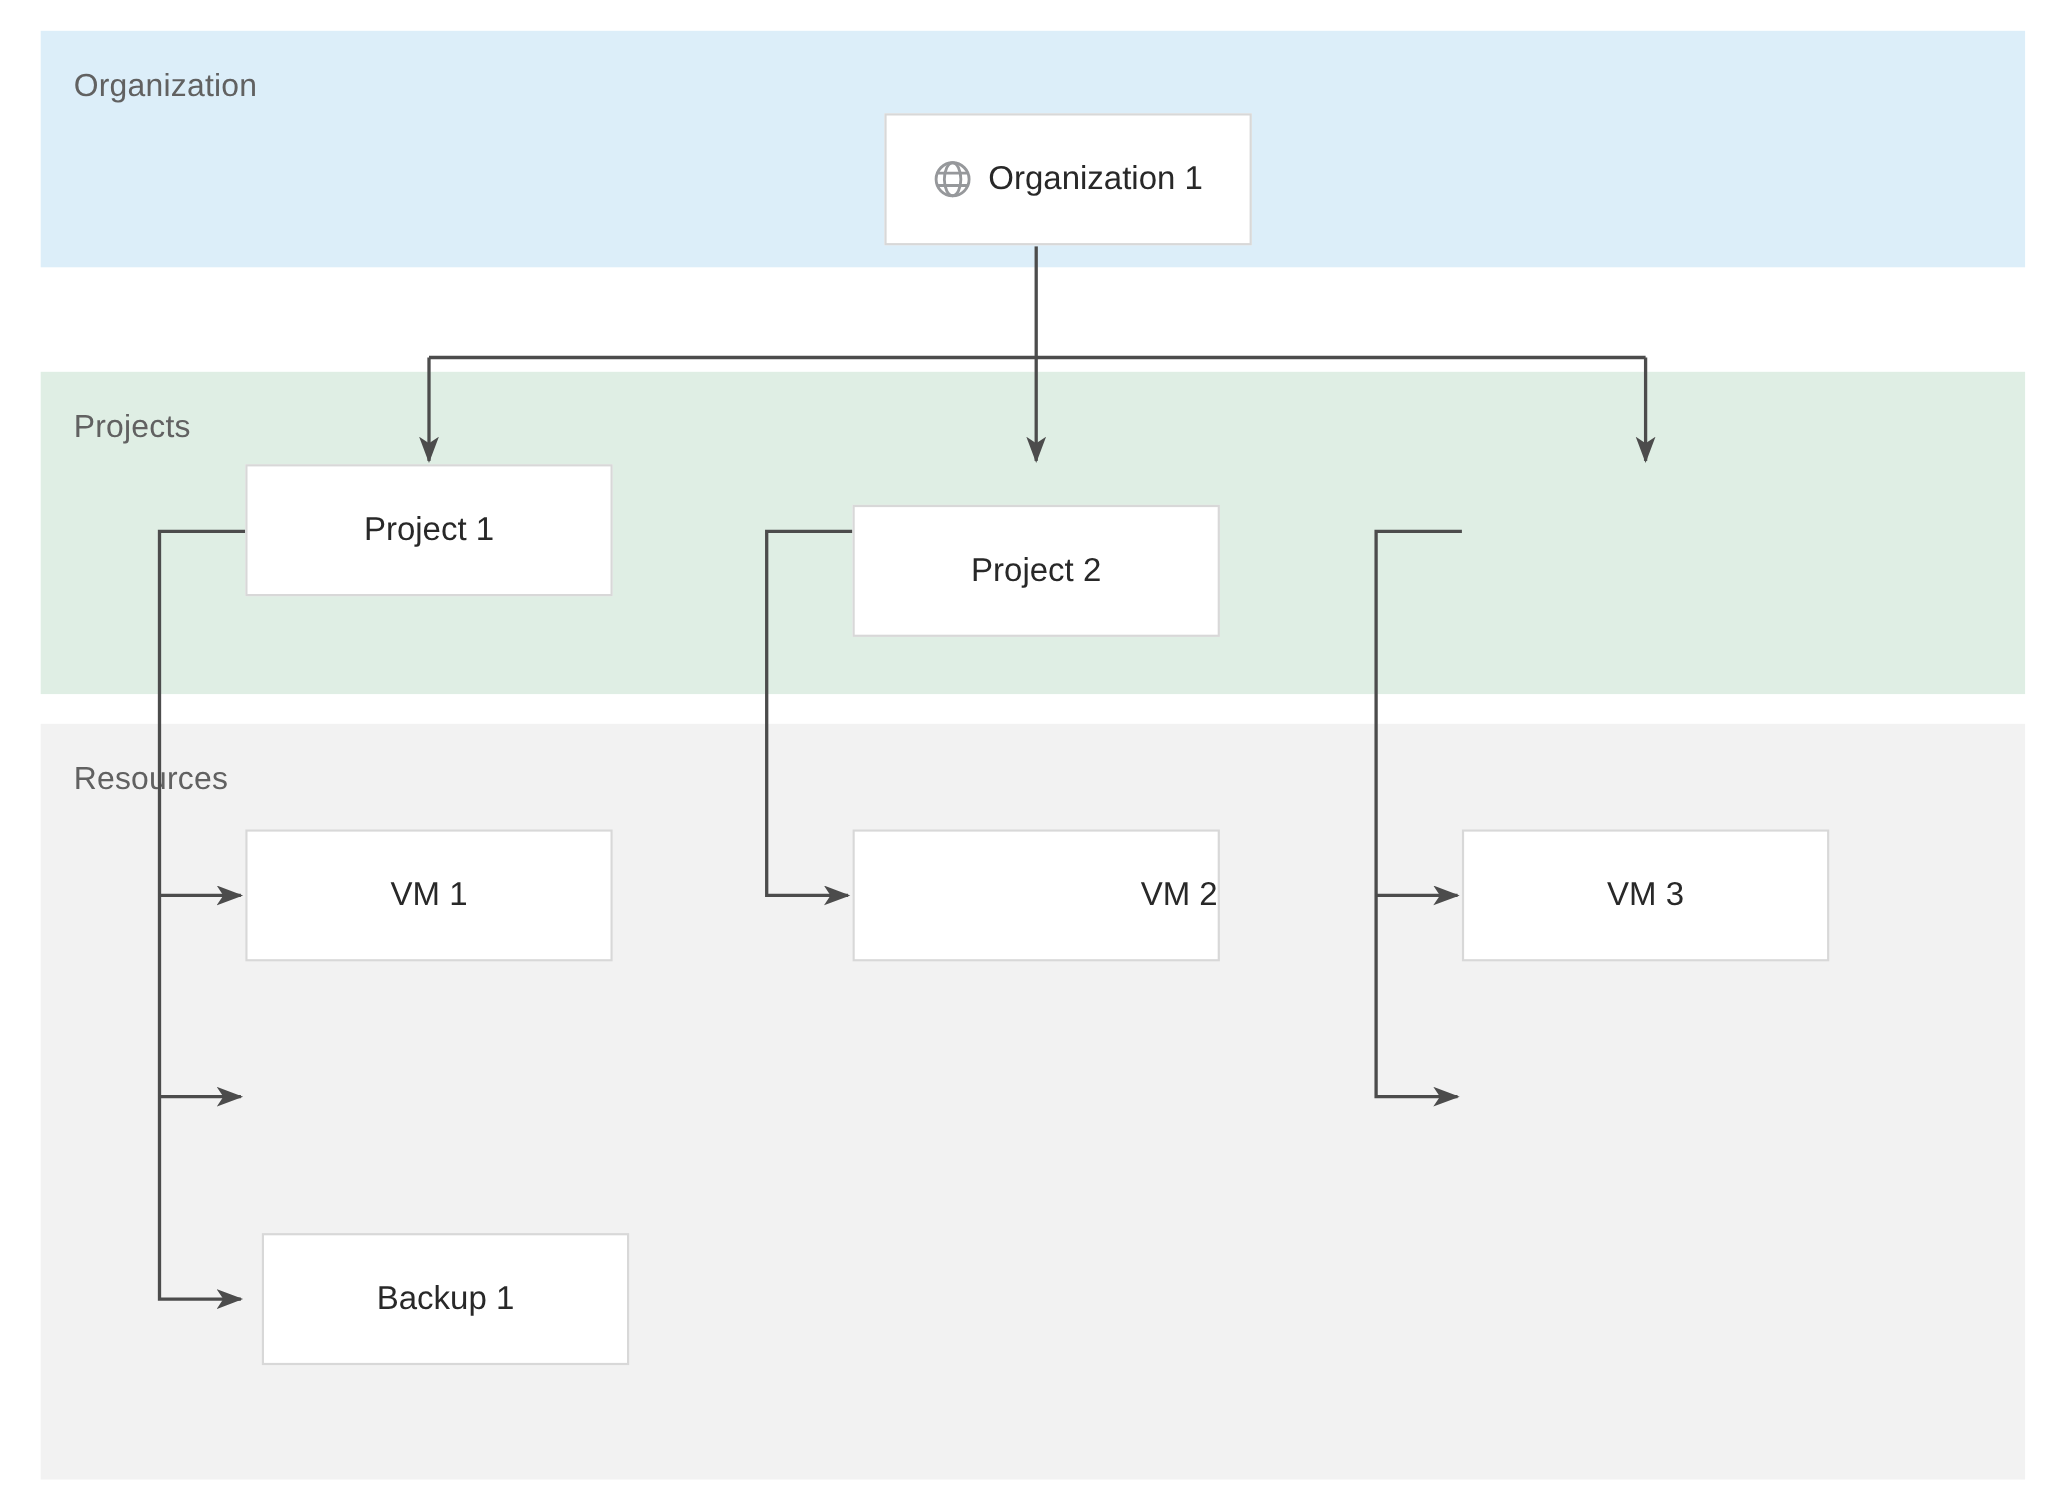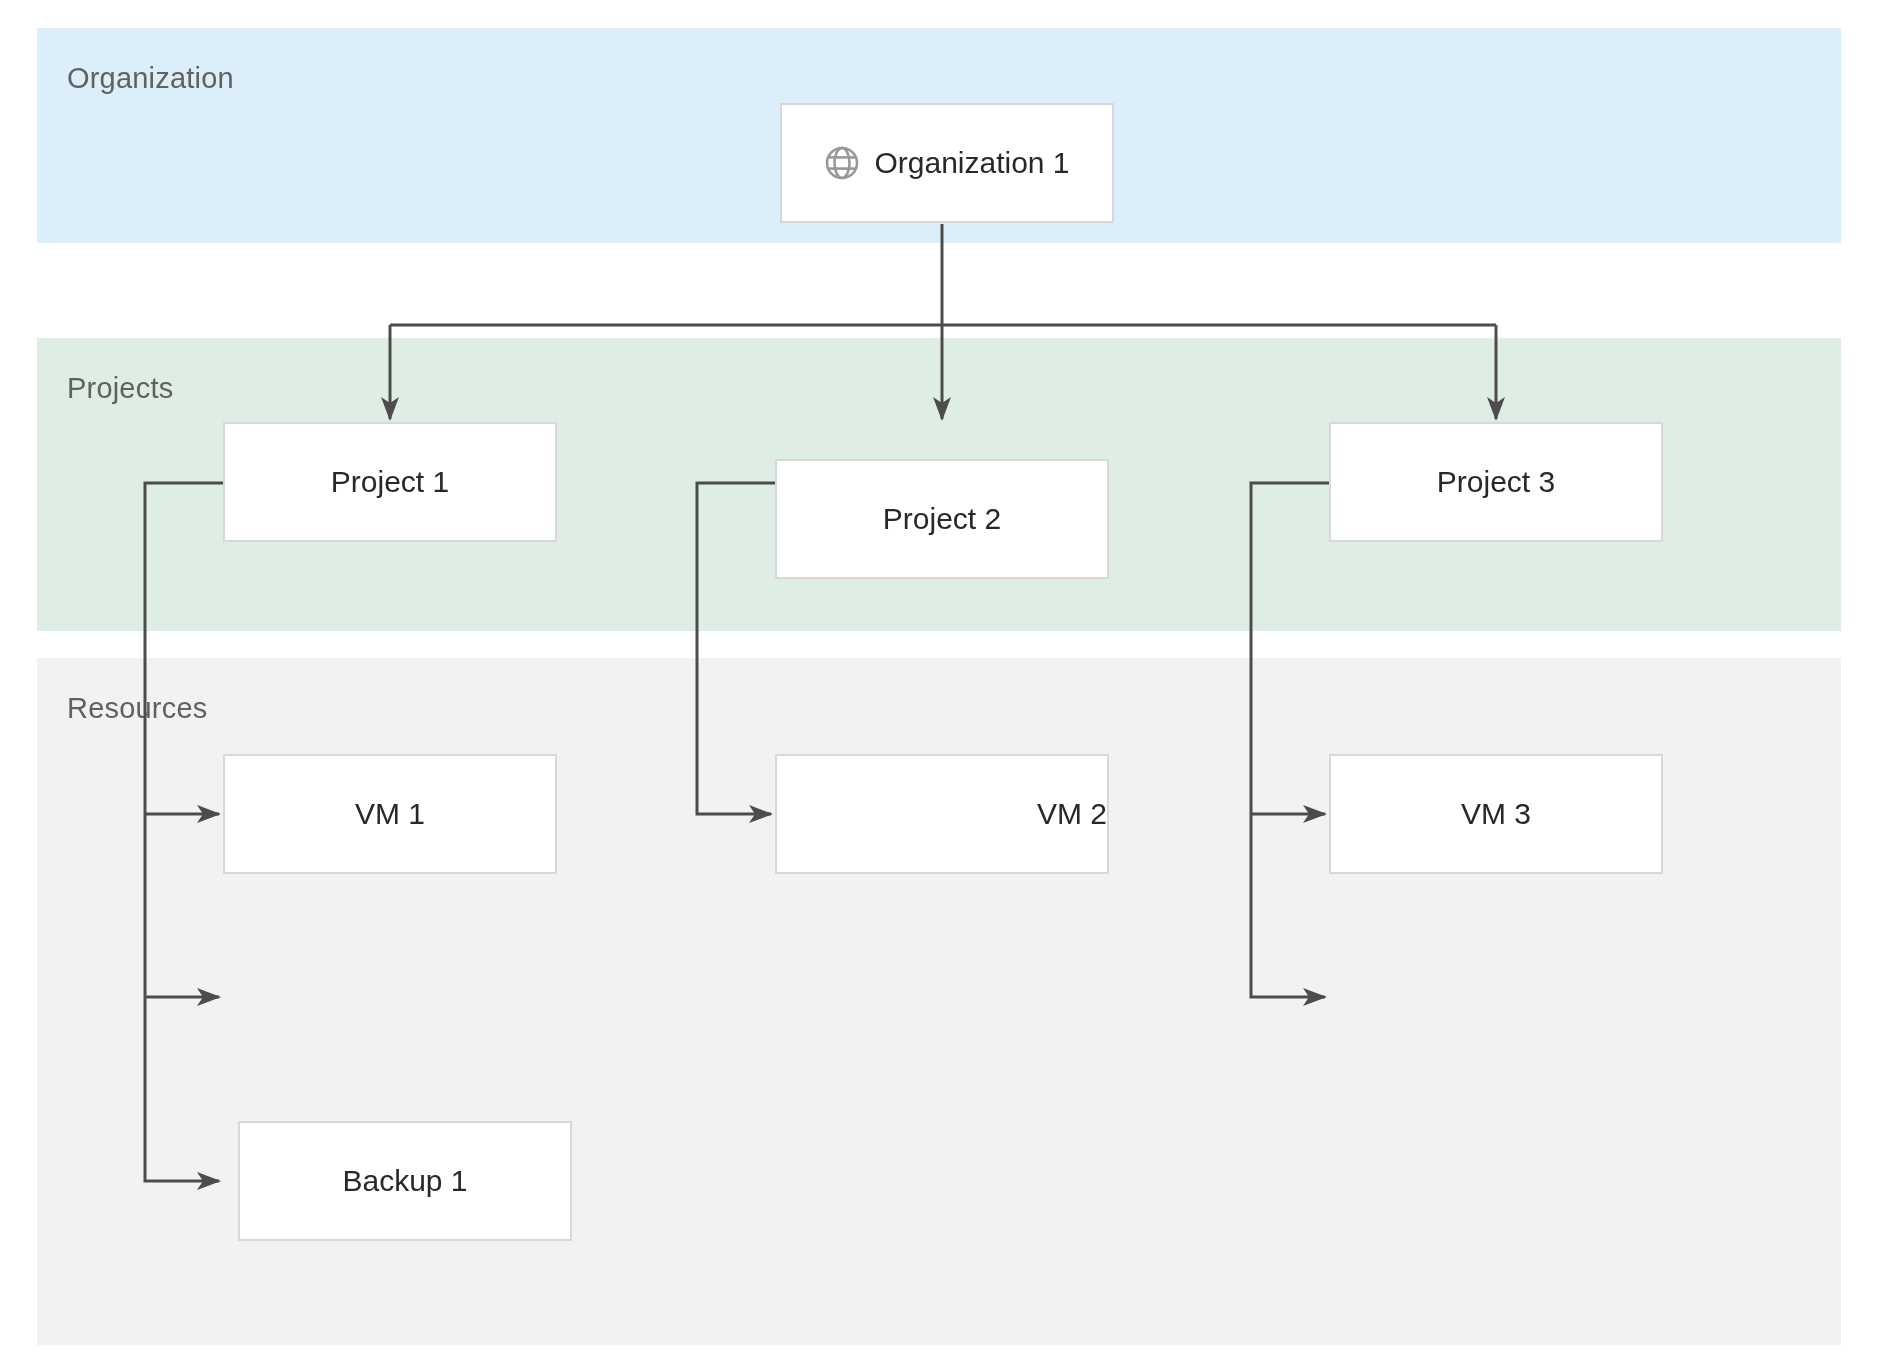--- a/index.html
+++ b/index.html
@@ -40,21 +40,21 @@
     background: #ffffff;
     border: 2px solid #d8d8d8;
     display: flex;
     align-items: center;
     justify-content: center;
     gap: 14px;
     font-size: 30px;
     color: #282828;
     white-space: nowrap;
   }
-  #node-org1     { left: 780px;  top: 103px; }
+  #node-org1     { left: 804px;  top: 103px; }
   #node-project1 { left: 223px;  top: 422px; }
   #node-project2 { left: 775px;  top: 422px; margin-top: 37px; }
   #node-project3 { left: 1329px; top: 422px; }
   #node-vm1      { left: 223px;  top: 754px; text-align: right; }
   #node-storage1 { left: 223px;  top: 937px; }
   #node-backup1  { left: 238px;  top: 1121px; }
   #node-vm2      { left: 775px;  top: 754px; justify-content: flex-end; }
   #node-vm3      { left: 1329px; top: 754px; }
   #node-storage3 { left: 1329px; top: 937px; }
 
@@ -125,23 +125,20 @@
   </div>
 
   <div class="node" id="node-project1">
     <span>Project 1</span>
   </div>
 
   <div class="node" id="node-project2">
     <span>Project 2</span>
   </div>
 
-  <div class="node" id="node-project3">
-    <span>Project 3</span>
-  </div>
 
   <div class="node" id="node-vm1">
     <span>VM 1</span>
   </div>
 
 
   <div class="node" id="node-backup1">
     <span>Backup 1</span>
   </div>
 

